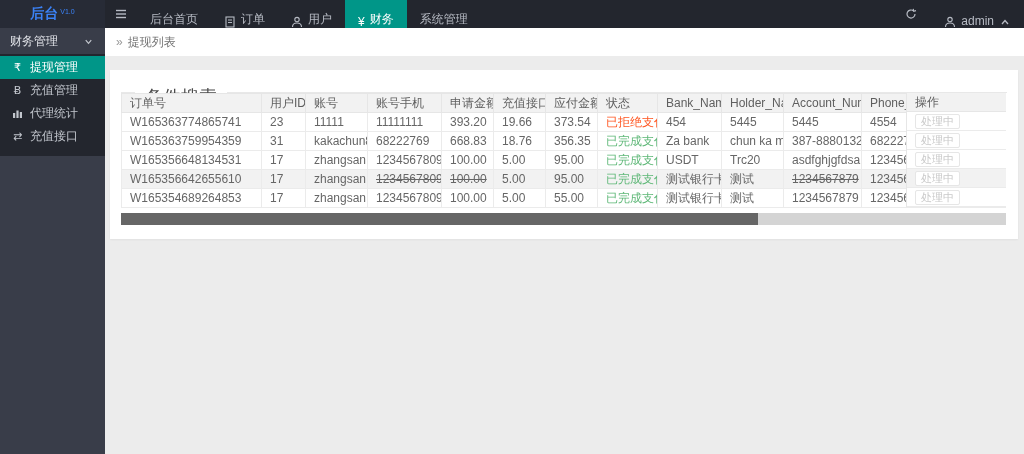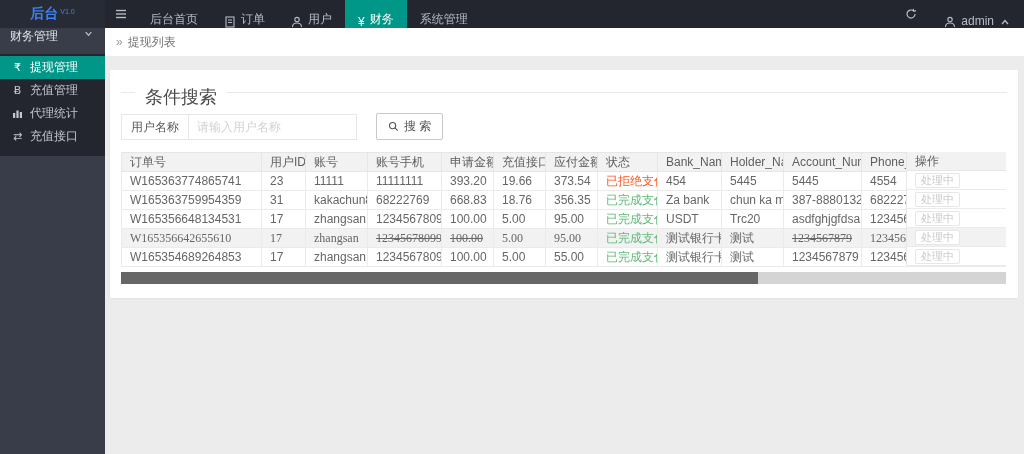--- a/index.html
+++ b/index.html
@@ -18,21 +18,21 @@
   .nav-item { padding:0 13px; display:flex; align-items:flex-end; gap:5px; cursor:pointer; white-space:nowrap; }
   .nav-item.active { background:#009688; color:#fff; }
   .nav-right { margin-left:auto; display:flex; align-items:stretch; }
   .icon-btn { padding:0 14px; display:flex; align-items:center; cursor:pointer; }
   .nav-ico { width:12px; height:12px; display:inline-block; }
   .nav-ico svg { display:block; width:12px; height:12px; }
   .yen-glyph { font-size:12px; line-height:1; }
 
   
   .sidebar { position:absolute; top:28px; left:0; bottom:0; width:105px; background:#393d49; z-index:20; }
-  .side-section { height:26px; padding:0 10px; display:flex; 
+  .side-section { height:26px; padding:0 10px; display:flex; align-items:center;
     justify-content:space-between; color:#e2e4e9; cursor:pointer; }
   .side-menu { background:#23262e; padding:2px 0 8px; }
   .side-item { height:23px; padding:0 0 0 11px; display:flex; align-items:center; gap:6px;
     color:#c2c6cd; cursor:pointer; }
   .side-item.active { background:#009688; color:#fff; }
   .side-ico { width:13px; text-align:center; font-family:"DejaVu Sans",sans-serif; font-size:11px; flex:none; }
   .side-ico svg { display:block; width:11px; height:11px; margin:0 auto; }
 
   
   .main { position:absolute; top:28px; left:105px; right:0; bottom:0; background:#ececec; }
@@ -58,21 +58,21 @@
   .search-btn svg { display:block; }
 
   
   .table-wrap { position:relative; width:885px; }
   .table-scroll { width:885px; overflow:hidden; }
   table { table-layout:fixed; border-collapse:collapse; width:965px; color:#666; font-size:12px; }
   th, td { border:1px solid #ebebeb; height:19px; line-height:18px; padding:0 8px;
     text-align:left; white-space:nowrap; overflow:hidden; font-weight:normal; }
   th { background:#f2f2f2; color:#5f5f5f; border-color:#e6e6e6; }
   td { background:#fff; }
-  tr.row-hover td { background:#f2f2f2;font-family:Liberation Serif, serif; }
+  tr.row-hover td { background:#f2f2f2; }
   .st-red { color:#FF5722; }
   .st-green { color:#5FB878; }
   .strike { text-decoration:line-through; }
 
   
   .fixed-col { position:absolute; top:0; right:0; width:100px; border-left:1px solid #e6e6e6; }
   .fixed-cell { height:19px; line-height:18px; background:#fff; border-bottom:1px solid #ebebeb;
     padding:0 8px; display:flex; align-items:center; }
   .fixed-cell.head { background:#f2f2f2; border-bottom:1px solid #e6e6e6; color:#5f5f5f; height:19px; }
   .fixed-cell.row-hover { background:#f2f2f2; }
@@ -196,33 +196,20 @@
   <div class="breadcrumb-bar">
     <span class="crumb-arrows">»</span>
     <span>提现列表</span>
   </div>
 
   <div class="content">
     <div class="card">
 
       <div class="field-title">
         <span class="field-legend">条件搜索</span>
-      </div>
-      <div class="search-row">
-        <span class="addon-label">用户名称</span>
-        <input class="search-input" type="text" placeholder="请输入用户名称" style="">
-        <button class="search-btn">
-          <span>
-              <svg width="11" height="11" viewBox="0 0 12 12">
-                <circle cx="5" cy="5" r="3.4" fill="none" stroke="#555" stroke-width="1.2"></circle>
-                <line x1="7.6" y1="7.6" x2="10.6" y2="10.6" stroke="#555" stroke-width="1.2"></line>
-              </svg>
-            </span>
-          <span>搜 索</span>
-        </button>
       </div>
 
       <div class="table-wrap">
         <div class="table-scroll">
           <table>
             <colgroup>
               <col style="width:140px">
                 <col style="width:44px">
                 <col style="width:62px">
                 <col style="width:74px">

